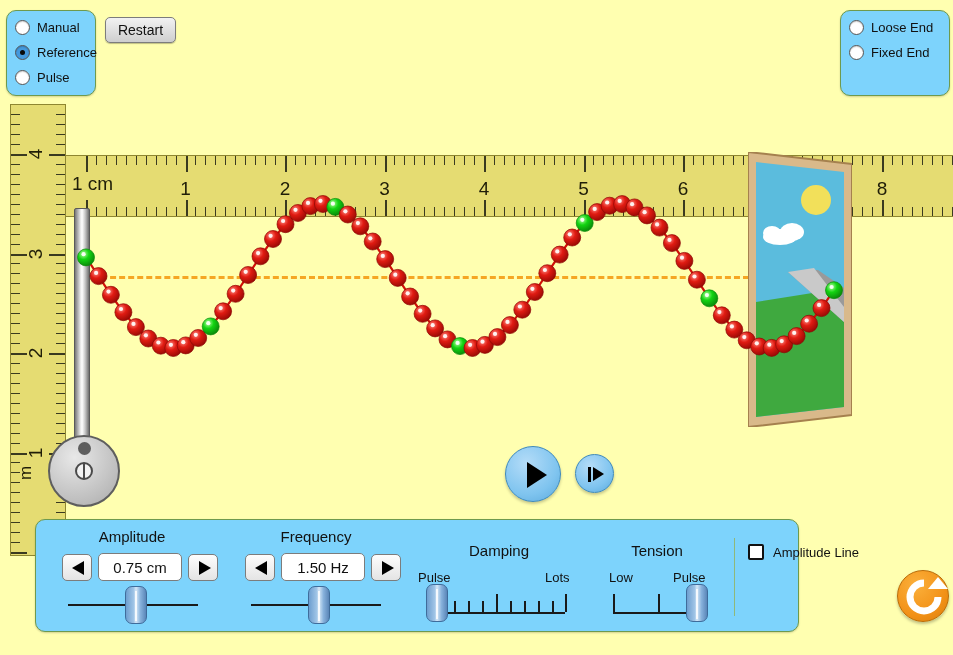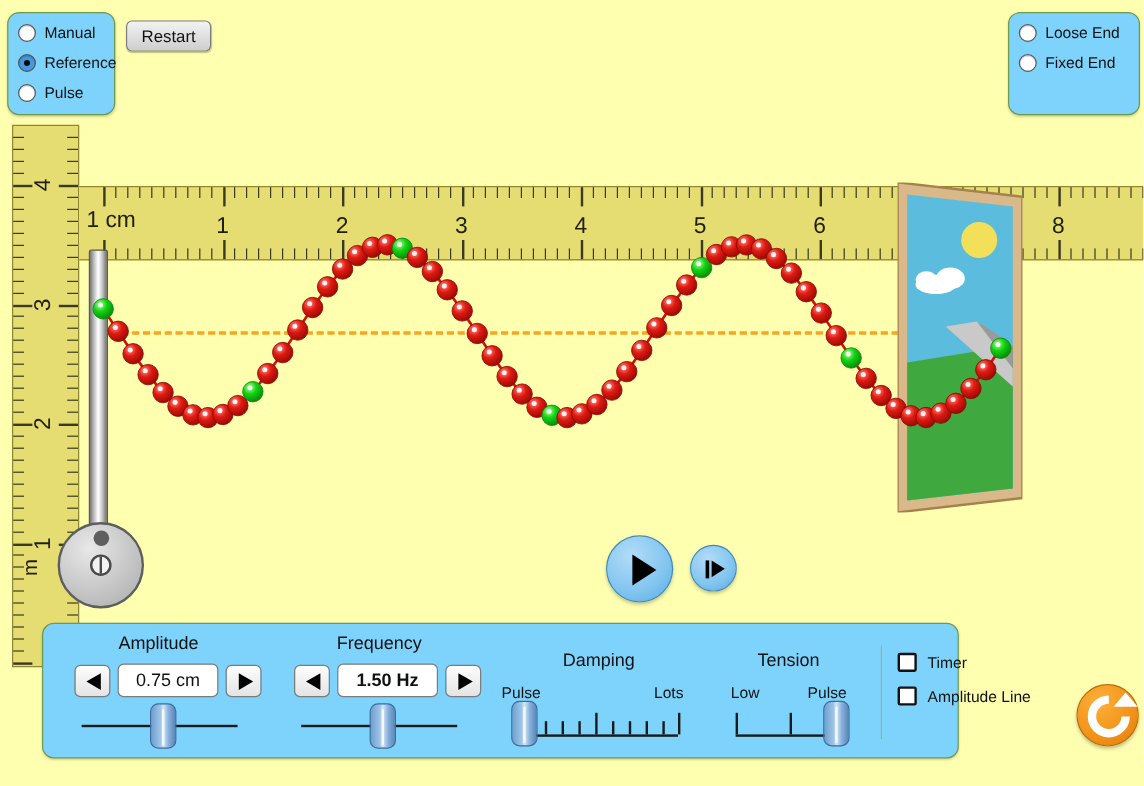--- a/index.html
+++ b/index.html
@@ -729,21 +729,21 @@
         </div>
       <div class="readout">0.75 cm</div>
       <div class="arrow-btn">
           <span class="gr"></span>
         </div>
     </div>
     <div class="track-line" style="left:32px; top:84px; width:130px;"></div>
     <div class="knob" style="left:89px; top:66px;"></div>
 
     <div class="group-title" style="left:280px; top:8px;">Frequency</div>
-    <div class="spin-row" style="left:209px; top:33px;font-weight:bold;">
+    <div class="spin-row" style="left:209px; top:33px;">
       <div class="arrow-btn">
           <span class="gl"></span>
         </div>
       <div class="readout">1.50 Hz</div>
       <div class="arrow-btn">
           <span class="gr"></span>
         </div>
     </div>
     <div class="track-line" style="left:215px; top:84px; width:130px;"></div>
     <div class="knob" style="left:272px; top:66px;"></div>
@@ -774,24 +774,20 @@
         <div class="mini-tick" style="left: 577px; top: 74px; height: 18px;"></div>
         <div class="mini-tick" style="left: 622px; top: 74px; height: 18px;"></div>
         <div class="mini-tick" style="left: 667px; top: 74px; height: 18px;"></div>
       </div>
     <div class="knob" style="left:650px; top:64px;"></div>
 
     <div id="checks-divider"></div>
     <div id="checks-group">
       <div class="check-row">
         <span class="checkbox"></span>
-        <span class="check-label">Timer</span>
-      </div>
-      <div class="check-row">
-        <span class="checkbox"></span>
         <span class="check-label">Amplitude Line</span>
       </div>
     </div>
   </div>
 
   <div id="reset-all">
     <svg viewBox="0 0 52 52" width="52" height="52">
       <path d="M26 12 A14 14 0 1 0 40 26" fill="none" stroke="#fff" stroke-width="7" stroke-linecap="butt"></path>
       <polygon points="40,6 50,18 30,18" fill="#fff"></polygon>
     </svg>

